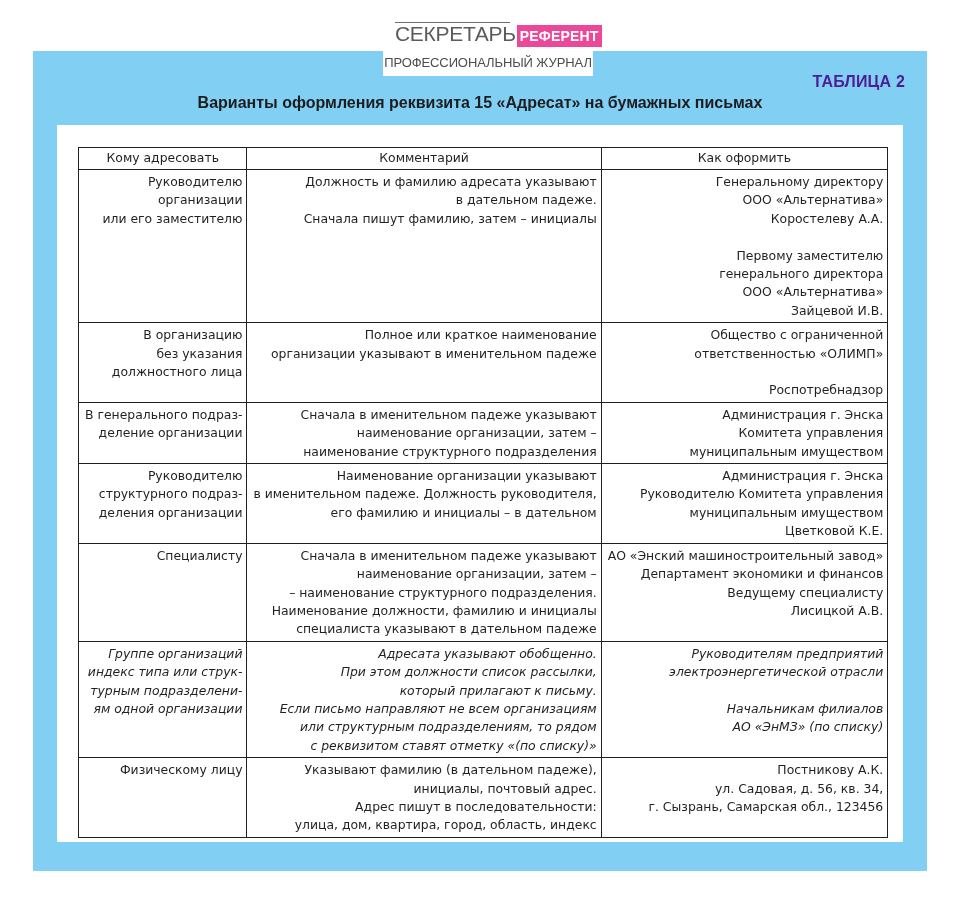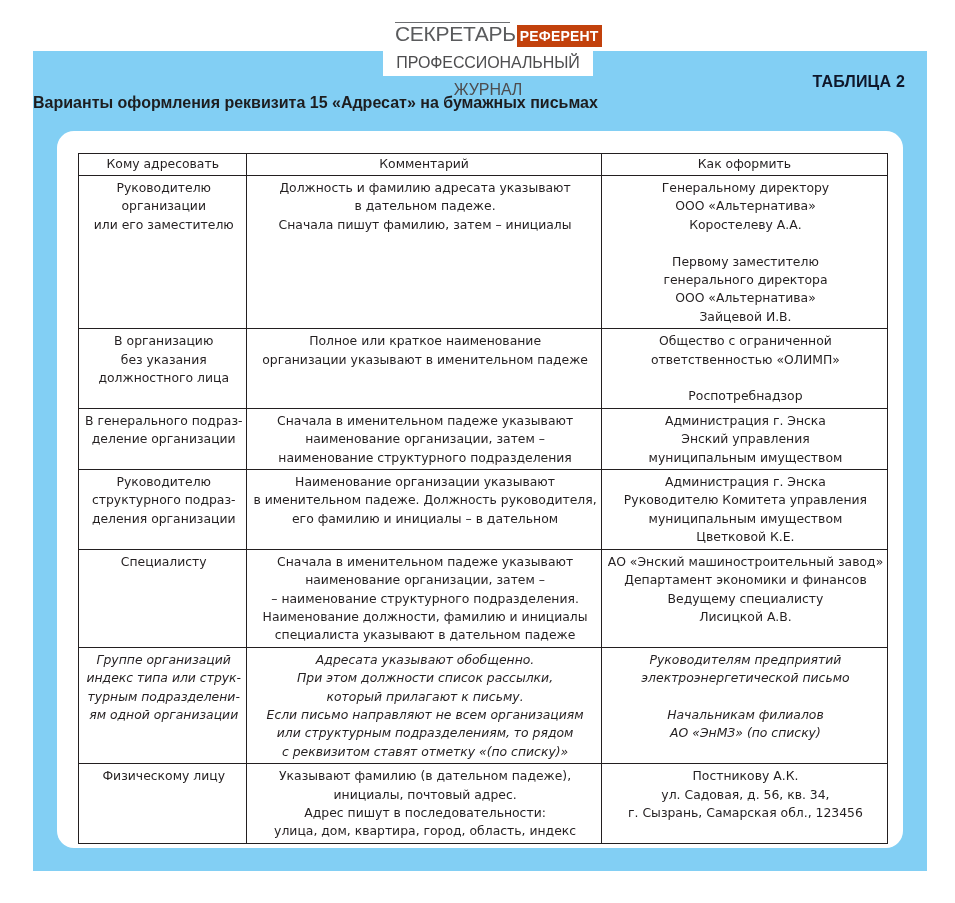--- a/index.html
+++ b/index.html
@@ -10,49 +10,49 @@
   .logo {
     position: absolute; left: 393px; top: 20px; width: 200px; height: 58px;
   }
   .logo-top { position: absolute; left: 0; top: 0; height: 26px; display: flex; align-items: center; }
   .logo-line { position: absolute; left: 2px; top: 2px; width: 115px; height: 1px; background: #6d6e71; }
   .logo-name {
     font-family: "Liberation Sans", sans-serif; font-size: 21px; letter-spacing: -0.3px;
     color: #5a5b5d; line-height: 26px; padding-left: 2px; padding-top: 2px;
   }
   .logo-badge {
-    background: #c2410c; color: #fff; font-family: "Liberation Sans", sans-serif; font-weight: bold;
+    background: #ec4899; color: #fff; font-family: "Liberation Sans", sans-serif; font-weight: bold;
     font-size: 14px; line-height: 22px; height: 22px; padding: 0 3px; margin-top: 5px; margin-left: 1px;
     letter-spacing: 0.2px;
   }
   .logo-sub {
     position: absolute; left: -10px; top: 31px; width: 210px; height: 27px; background: #ffffff;
-    font-family: "Liberation Sans", sans-serif; font-size: 16px; color: #4d4d4f;
+    font-family: "Liberation Sans", sans-serif; font-size: 13px; color: #4d4d4f;
     text-align: center; line-height: 27px; letter-spacing: -0.1px; z-index: 2;
   }
   .frame {
     position: absolute; left: 33px; top: 51px; width: 894px; height: 820px; background: #82cff4;
   }
   .table-label {
     position: absolute; right: 22px; top: 22px; font-family: "Liberation Sans", sans-serif;
-    font-size: 16px; font-weight: bold; color: #0f172a; letter-spacing: 0.2px;
+    font-size: 16px; font-weight: bold; color: #4c1d95; letter-spacing: 0.2px;
   }
   .table-title {
-    position: absolute; left: 0; right: 0; top: 43px; 
+    position: absolute; left: 0; right: 0; top: 43px; text-align: center;
     font-family: "Liberation Sans", sans-serif; font-size: 16px; font-weight: bold; color: #1d1d1f;
   }
   .panel {
-    position: absolute; left: 24px; top: 80px; width: 846px; height: 717px; background: #ffffff; border-radius: 17px;
+    position: absolute; left: 24px; top: 74px; width: 846px; height: 717px; background: #ffffff;
   }
   table.main {
     position: absolute; left: 21px; top: 22px; width: 804px; border-collapse: collapse;
     font-family: "DejaVu Sans", sans-serif; font-size: 12.4px; line-height: 18.4px; color: #231f20;
   }
   table.main th, table.main td {
-    border: 1px solid #231f20; vertical-align: top; padding: 3px 4px 2px 6px; text-align: center;
+    border: 1px solid #231f20; vertical-align: top; padding: 3px 4px 2px 6px; text-align: right;
   }
   table.main th { font-weight: normal; text-align: center; padding: 1px 4px; height: 19px; }
   .col1 { width: 164px; }
   .col2 { width: 334px; }
   .col3 { width: 270px; }
   .line { display: block; white-space: nowrap; }
   .blank { display: block; height: 18.4px; }
 </style>
 </head>
 <body>
@@ -123,21 +123,21 @@
               <span class="line">В генерального подраз-</span>
               <span class="line">деление организации</span>
             </td>
             <td>
               <span class="line">Сначала в именительном падеже указывают</span>
               <span class="line">наименование организации, затем –</span>
               <span class="line">наименование структурного подразделения</span>
             </td>
             <td>
               <span class="line">Администрация г. Энска</span>
-              <span class="line">Энский управления</span>
+              <span class="line">Комитета управления</span>
               <span class="line">муниципальным имуществом</span>
             </td>
           </tr>
           <tr style="height: 78px;">
             <td>
               <span class="line">Руководителю</span>
               <span class="line">структурного подраз-</span>
               <span class="line">деления организации</span>
             </td>
             <td>
@@ -180,21 +180,21 @@
             <td>
               <span class="line">Адресата указывают обобщенно.</span>
               <span class="line">При этом должности список рассылки,</span>
               <span class="line">который прилагают к письму.</span>
               <span class="line">Если письмо направляют не всем организациям</span>
               <span class="line">или структурным подразделениям, то рядом</span>
               <span class="line">с реквизитом ставят отметку «(по списку)»</span>
             </td>
             <td>
               <span class="line">Руководителям предприятий</span>
-              <span class="line">электроэнергетической письмо</span>
+              <span class="line">электроэнергетической отрасли</span>
               <span class="blank"></span>
               <span class="line">Начальникам филиалов</span>
               <span class="line">АО «ЭнМЗ» (по списку)</span>
             </td>
           </tr>
           <tr style="height: 78px;">
             <td>
               <span class="line">Физическому лицу</span>
             </td>
             <td>

